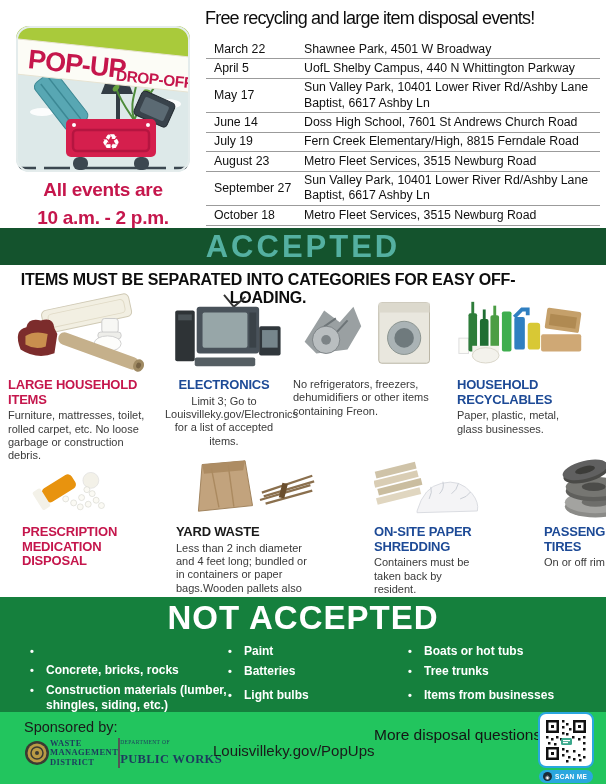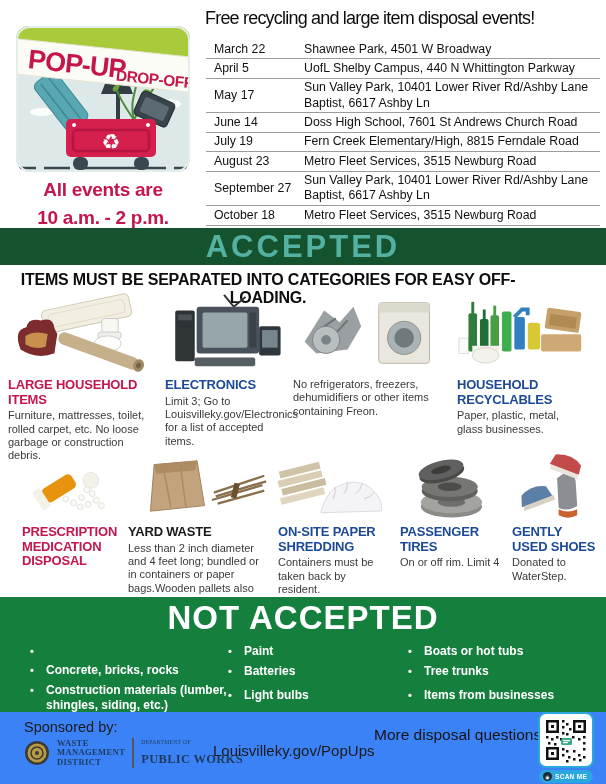--- a/index.html
+++ b/index.html
@@ -18,42 +18,42 @@
   .event-loc{flex:1;}
   
   .accepted-band{position:absolute;left:0;top:228px;width:606px;height:37px;background:#14532d;
                  display:flex;align-items:center;justify-content:center;}
   .accepted-title{color:#54b0a1;font-size:31px;font-weight:bold;letter-spacing:3px;}
   .separation-note{position:absolute;left:0;top:271px;width:536px;text-align:center;
                    font-size:16px;font-weight:bold;letter-spacing:-.2px;color:#0d0d0d;}
   
   .cat-row{position:absolute;left:8px;width:592px;display:flex;}
   .cat-row1{top:293px;}
-  .cat-row2{top:452px;}
+  .cat-row2{top:452px;gap:48px;}
   .cat{padding-right:10px;box-sizing:border-box;}
   .cat-img{display:flex;align-items:flex-end;justify-content:center;}
   .cat-row1 .cat-img{height:80px;margin-bottom:5px;}
   .cat-row2 .cat-img{height:68px;margin-bottom:5px;}
   .cat h3{margin:0 0 2px 0;font-size:13px;line-height:1.12;letter-spacing:-.2px;}
   .cat p{margin:0;font-size:11px;line-height:1.22;color:#3a3a3a;}
   .crim{color:#c5164c;} .navy{color:#1d4a96;} .blk{color:#1a1a1a;}
   .pad-left{padding-left:14px;}
   
   .not-accepted{position:absolute;left:0;top:597px;width:606px;height:115px;background:#15803d;color:#fff;}
   .na-title{text-align:center;font-size:33px;font-weight:bold;letter-spacing:1px;margin-top:2px;}
   .na-col{position:absolute;top:47px;font-size:12px;font-weight:bold;line-height:1.3;}
   .na-col1{left:30px;width:205px;}
   .na-col2{left:228px;width:165px;}
   .na-col3{left:408px;width:190px;}
   .bullet{display:flex;margin-bottom:4.5px;}
   .dot{flex:0 0 16px;text-align:left;font-size:11px;}
   
-  .footer{position:absolute;left:0;top:712px;width:606px;height:72px;background:#3b82f6;}
+  .footer{position:absolute;left:0;top:712px;width:606px;height:72px;background:#22c55e;}
   .sponsored{position:absolute;left:24px;top:7px;font-size:14.5px;color:#1a1a1a;}
-  .logos{position:absolute;left:24px;top:26px;display:flex;align-items:center;gap:7px;}
+  .logos{position:absolute;left:24px;top:26px;display:flex;align-items:center;}
   .wmd-text{font-family:"Liberation Serif","DejaVu Serif",serif;font-weight:bold;font-size:8.5px;
             line-height:1.12;color:#1d3b5e;letter-spacing:.4px;}
   .logo-divider{width:2px;height:30px;background:#555;}
   .pw-block{font-family:"Liberation Serif","DejaVu Serif",serif;color:#1d3b5e;}
   .pw-top{font-size:5.5px;letter-spacing:.4px;}
   .pw-main{font-size:12.5px;font-weight:bold;letter-spacing:.3px;margin-top:7px;}
   .footer-url{position:absolute;left:213px;top:30px;font-size:15px;color:#1a1a1a;}
   .questions{position:absolute;left:374px;top:11px;font-size:15.5px;line-height:1.5;color:#141414;}
   .qr-wrap{position:absolute;left:538px;top:0px;}
   .scan-pill{position:absolute;left:539px;top:58px;width:54px;box-sizing:border-box;
@@ -196,21 +196,21 @@
               <rect x="48" y="54" width="88" height="13" rx="6.5" fill="#c5b08b"></rect>
             <ellipse cx="136" cy="60.5" rx="5.5" ry="6.5" fill="#9f8a63"></ellipse>
               <ellipse cx="136" cy="60.5" rx="2.5" ry="3" fill="#776344"></ellipse>
             </g>
         </svg>
       </div>
       <h3 class="crim">LARGE HOUSEHOLD ITEMS</h3>
       <p>Furniture, mattresses, toilet, rolled carpet, etc. No loose garbage or construction debris.</p>
     </div>
 
-    <div class="cat" style="width:128px;">
+    <div class="cat" style="width:128px;text-align:center;">
       <div class="cat-img">
         <svg width="118" height="80" viewBox="0 0 120 82">
           <path d="M70 14 L60 2 M70 14 L82 4" stroke="#333" stroke-width="2"></path>
           <rect x="10" y="18" width="20" height="52" rx="2" fill="#2e3336"></rect>
             <rect x="13" y="22" width="14" height="6" fill="#4a5256"></rect>
           <rect x="32" y="14" width="64" height="48" rx="3" fill="#49525a"></rect>
           <rect x="38" y="20" width="46" height="36" rx="2" fill="#97a6a8"></rect>
           <rect x="86" y="20" width="7" height="36" fill="#3a4248"></rect>
           <rect x="96" y="34" width="22" height="30" rx="2" fill="#30373c"></rect>
             <rect x="99" y="38" width="16" height="18" fill="#76868c"></rect>

